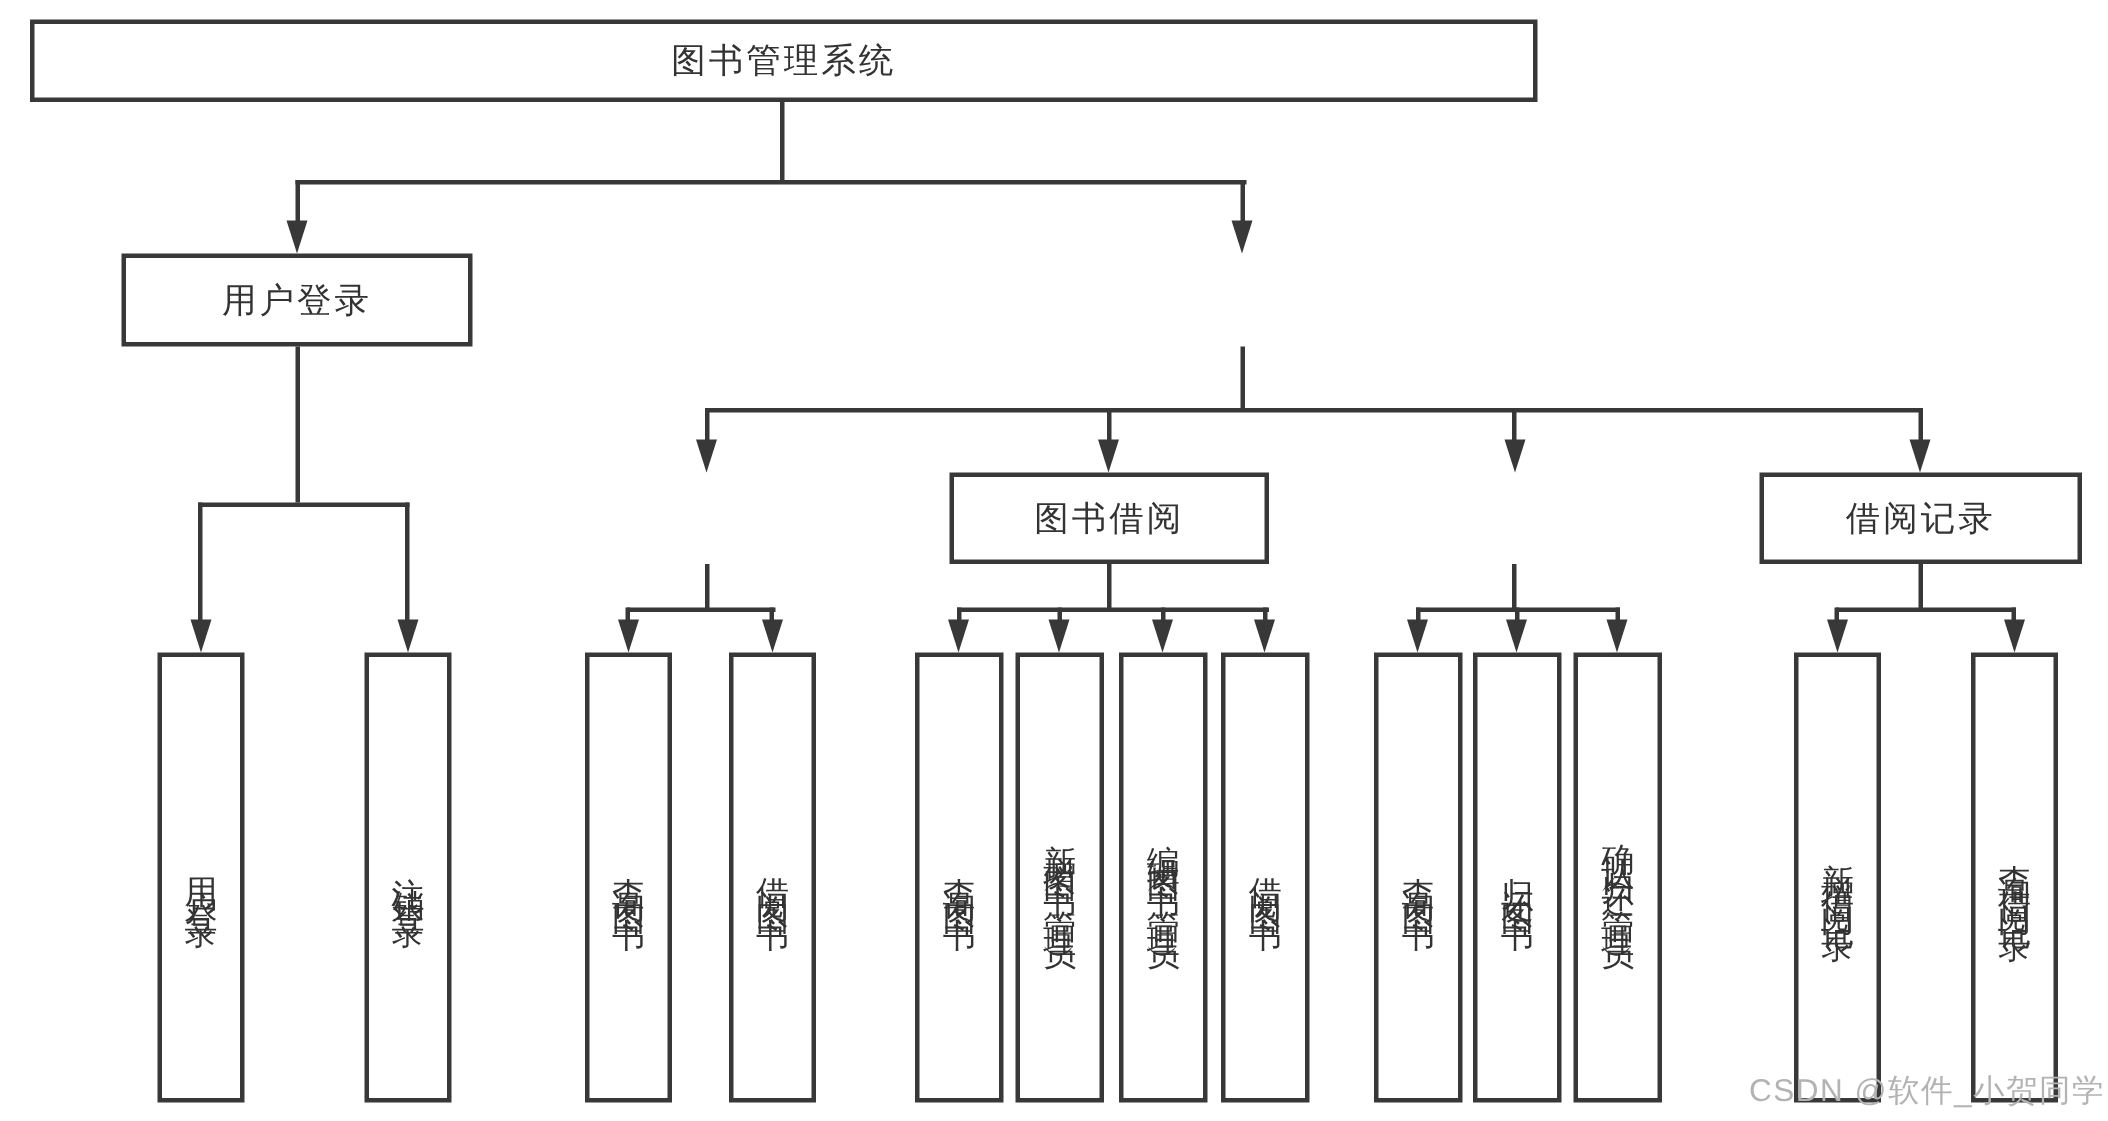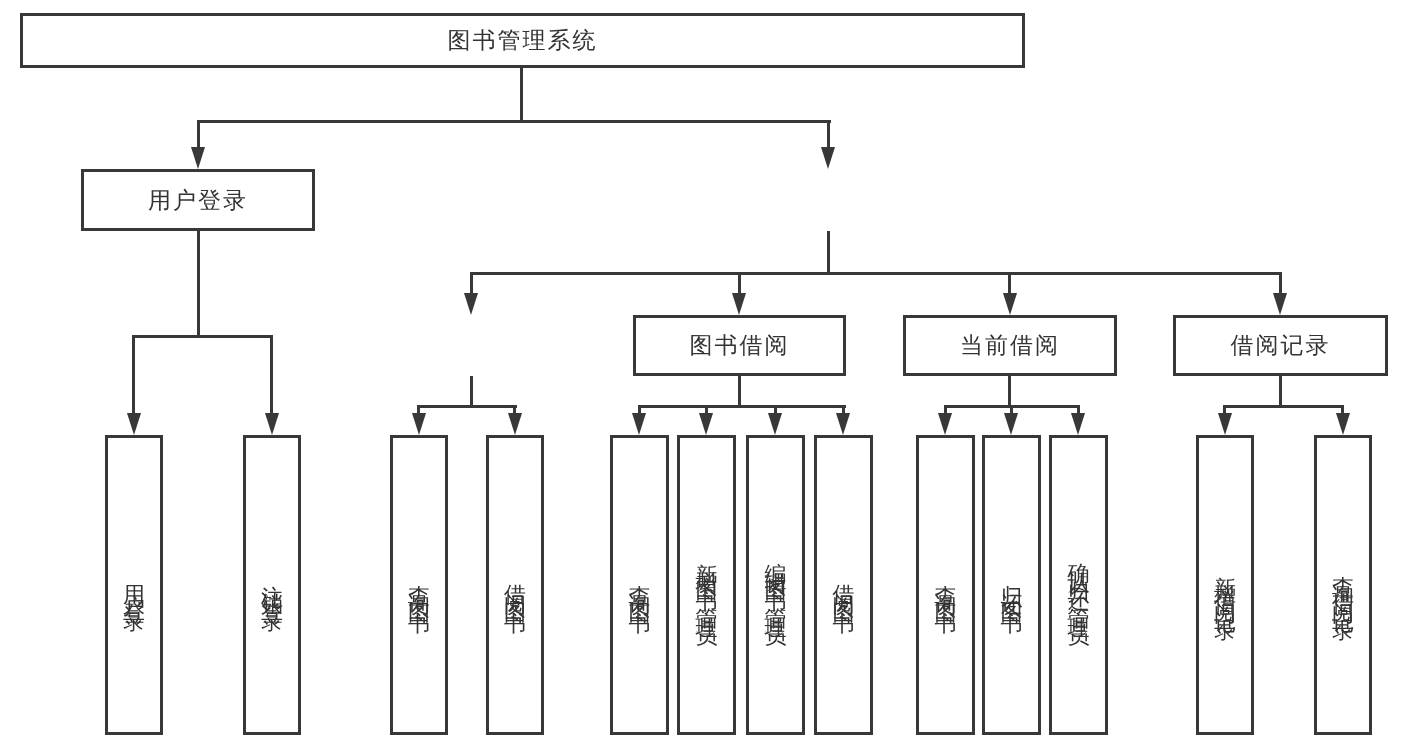--- a/index.html
+++ b/index.html
@@ -94,23 +94,20 @@
   <div class="vline" style="left:738px;top:272px;height:23px"></div>
   <div class="arrowhead" style="left:732px;top:293px"></div>
   <div class="vline" style="left:1008px;top:272px;height:23px"></div>
   <div class="arrowhead" style="left:1003px;top:293px"></div>
   <div class="vline" style="left:1279px;top:272px;height:23px"></div>
   <div class="arrowhead" style="left:1273px;top:293px"></div>
 
   <div class="box" style="left:633px;top:315px;width:213px;height:61px">
     <span class="hlabel">图书借阅</span>
   </div>
-  <div class="box" style="left:903px;top:315px;width:214px;height:61px">
-    <span class="hlabel">当前借阅</span>
-  </div>
   <div class="box" style="left:1173px;top:315px;width:215px;height:61px">
     <span class="hlabel">借阅记录</span>
   </div>
 
   <div class="vline" style="left:470px;top:376px;height:31px"></div>
   <div class="hline" style="left:418px;top:405px;width:99px"></div>
   <div class="vline" style="left:417px;top:405px;height:10px"></div>
   <div class="arrowhead" style="left:412px;top:413px"></div>
   <div class="vline" style="left:513px;top:405px;height:10px"></div>
   <div class="arrowhead" style="left:508px;top:413px"></div>
@@ -179,14 +176,15 @@
     <span class="vlabel">确认归还（管理员）</span>
   </div>
 
   <div class="box leaf" style="left:1196px;top:435px;width:58px;height:300px">
     <span class="vlabel">新增借阅记录</span>
   </div>
   <div class="box leaf" style="left:1314px;top:435px;width:58px;height:300px">
     <span class="vlabel">查询借阅记录</span>
   </div>
 
+  <div class="watermark">CSDN @软件_小贺同学</div>
 
 </div>
 
 </body></html>

